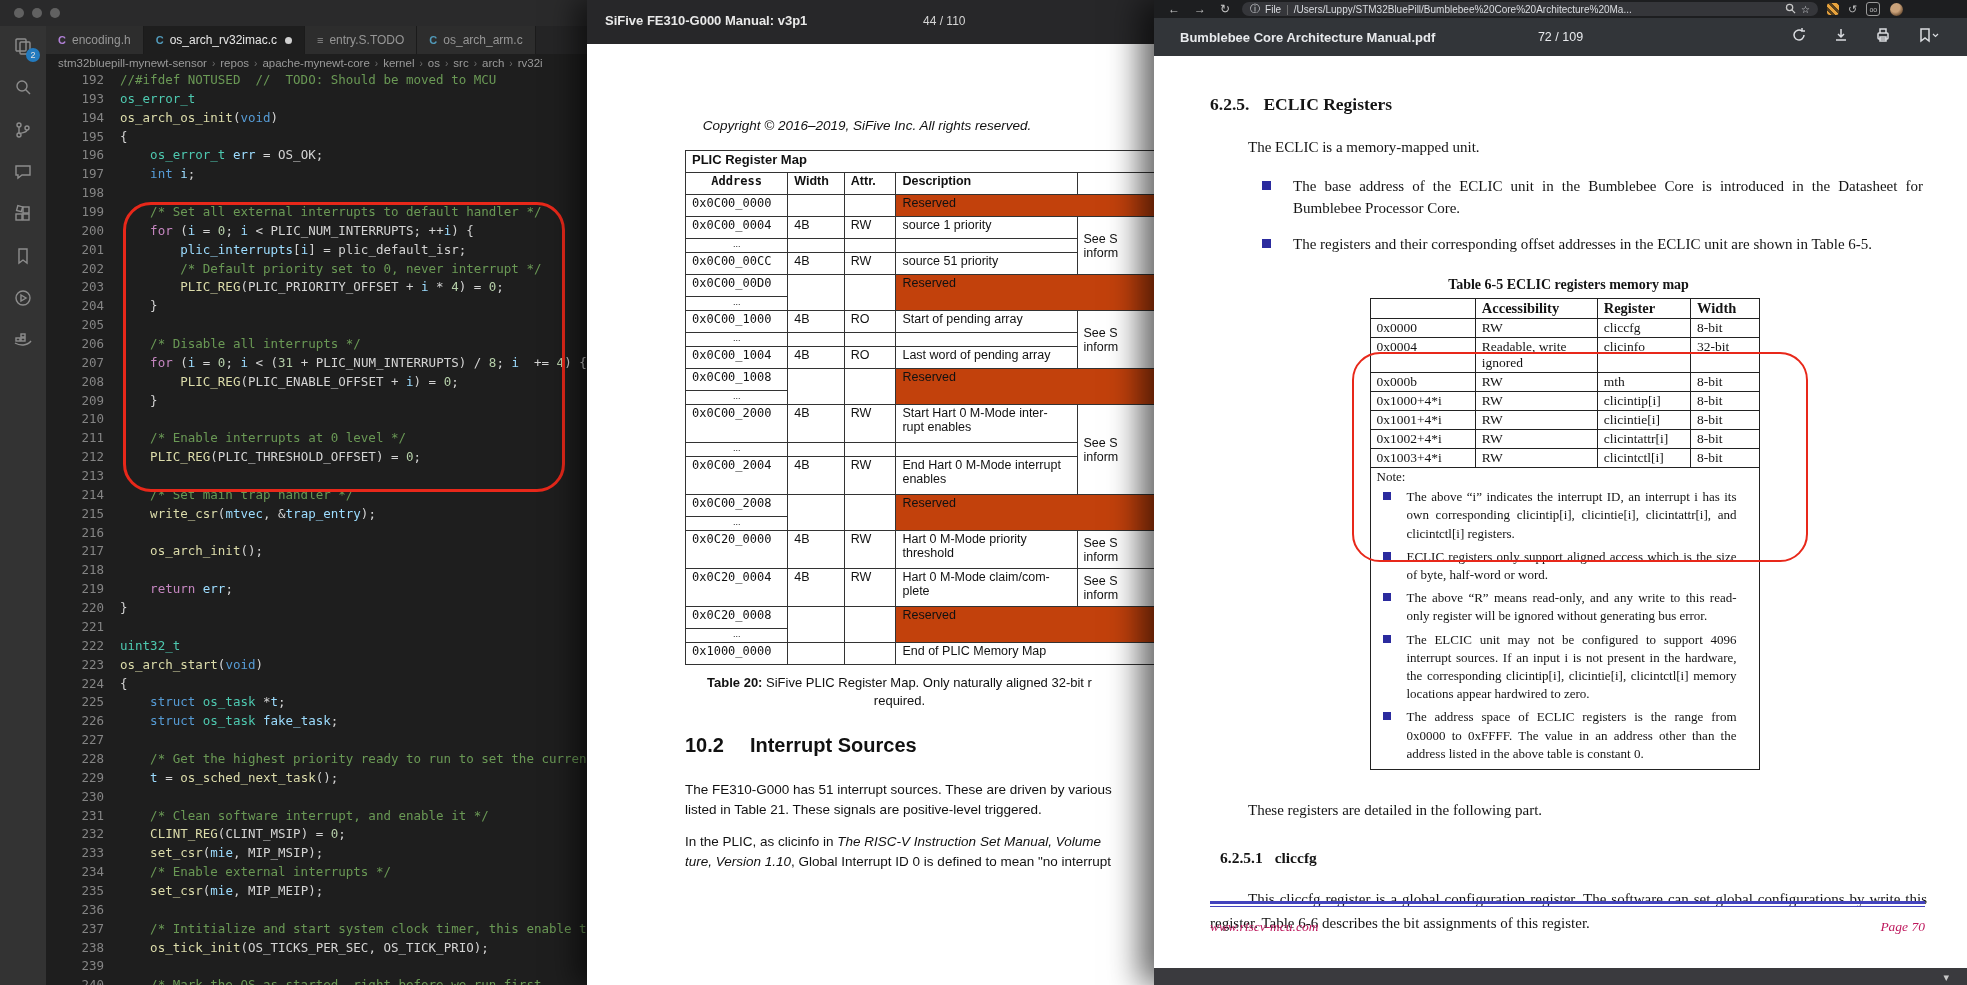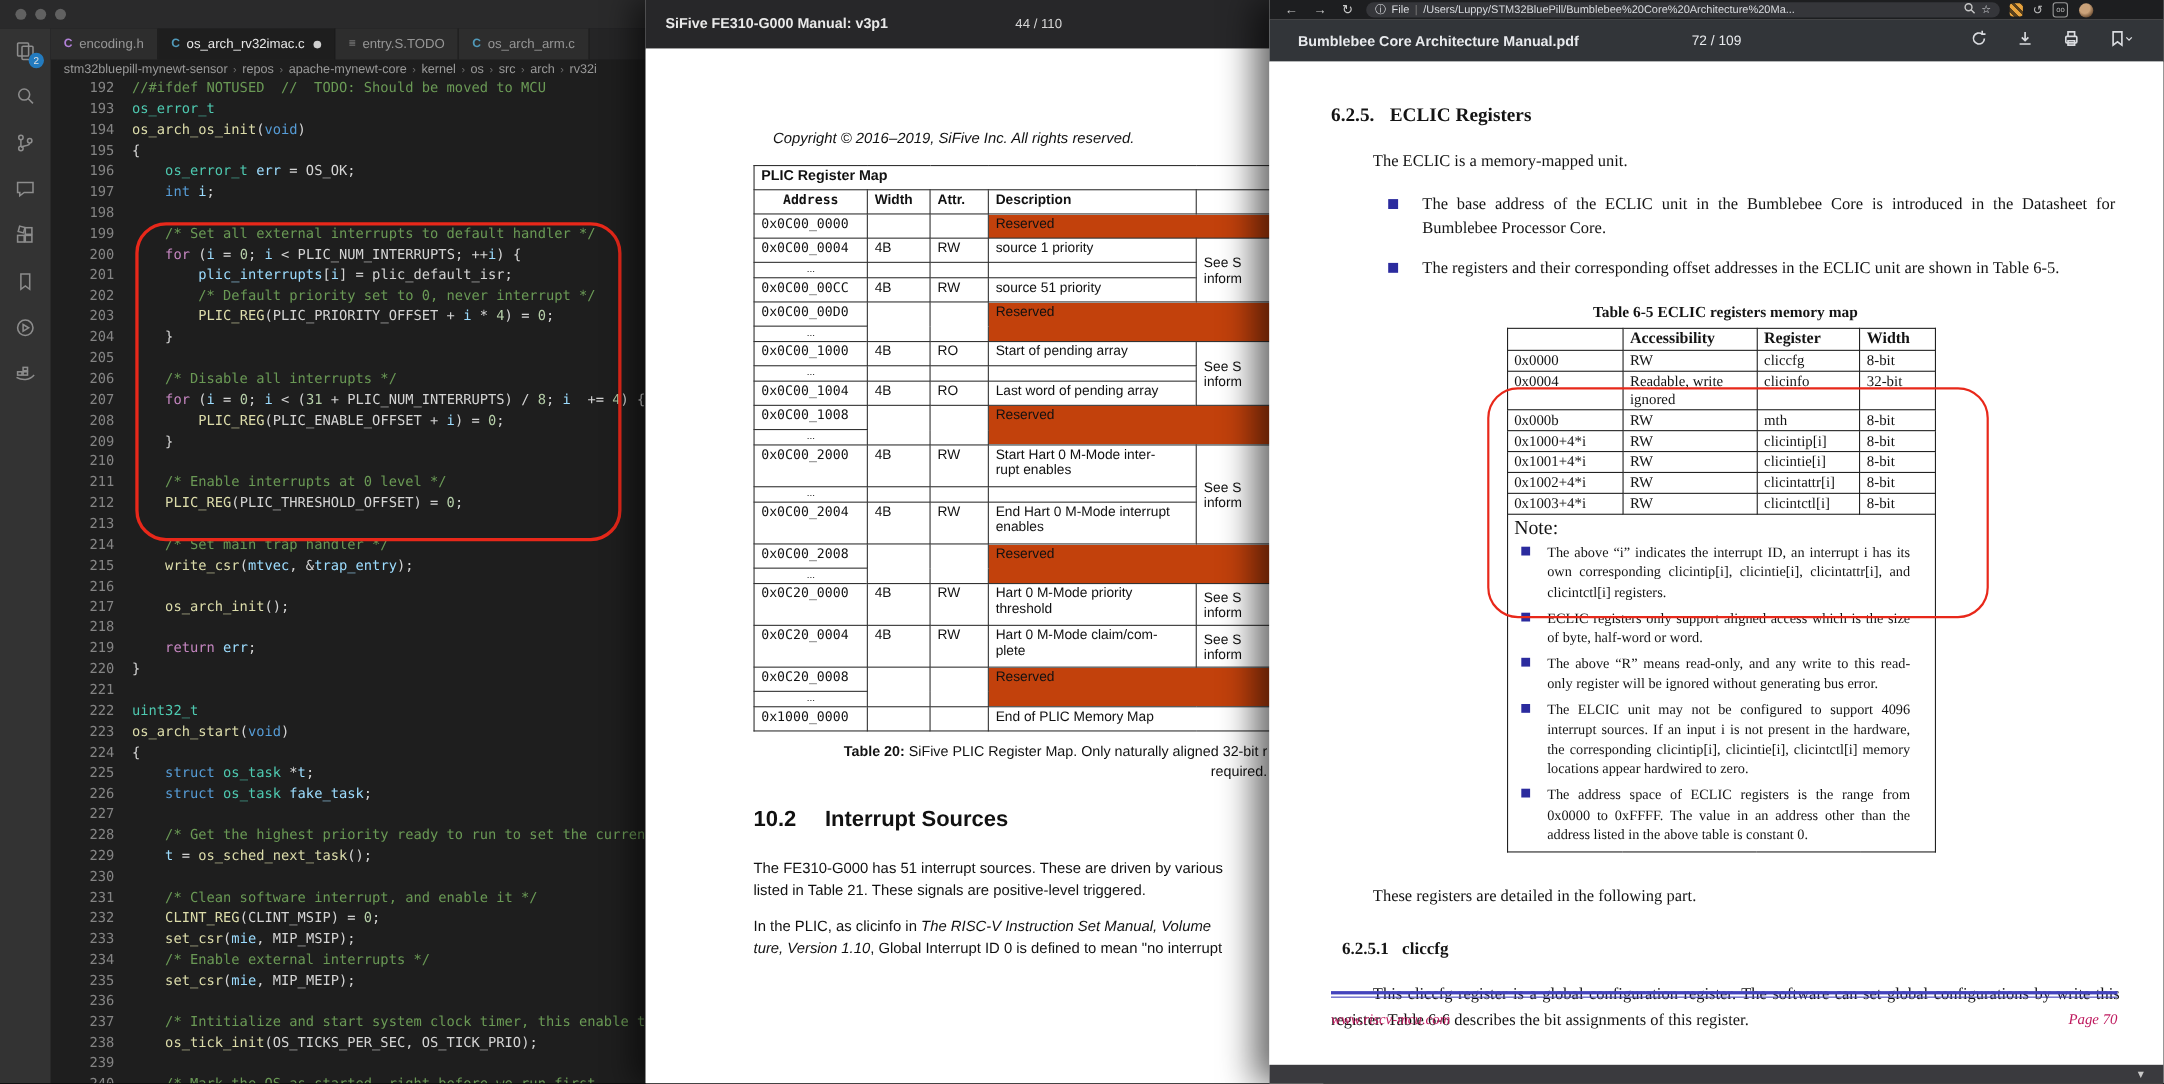--- a/index.html
+++ b/index.html
@@ -21,39 +21,39 @@
   #breadcrumb{position:absolute;left:46px;top:54px;right:0;height:18px;display:flex;align-items:center;font-size:11.5px;color:#9a9a9a;padding-left:12px;gap:5px;white-space:nowrap;overflow:hidden;}
   .bc-sep{color:#6e6e6e;font-size:10px;}
   #code-lines{position:absolute;left:46px;top:72px;right:0;bottom:0;font-family:"DejaVu Sans Mono",monospace;font-size:12.5px;overflow:hidden;}
   .cl{height:18.87px;display:flex;white-space:pre;}
   .ln{width:58px;text-align:right;padding-right:16px;color:#858585;flex:none;}
   .tk-cm{color:#6A9955}.tk-kw{color:#C586C0}.tk-ty{color:#569CD6}.tk-tp{color:#4EC9B0}
   .tk-fn{color:#DCDCAA}.tk-vr{color:#9CDCFE}.tk-nm{color:#B5CEA8}.tk-df{color:#d4d4d4}
   .redbox{position:absolute;border:3px solid #e8281a;border-radius:28px;pointer-events:none;}
   #code-redbox{left:123px;top:202px;width:436px;height:284px;z-index:5;}
   
-  #sifive{position:absolute;left:587px;top:0;width:600px;height:985px;z-index:10;box-shadow:-12px 0 26px rgba(0,0,0,.55);background:#fff;padding-left:16px;}
+  #sifive{position:absolute;left:587px;top:0;width:600px;height:985px;z-index:10;box-shadow:-12px 0 26px rgba(0,0,0,.55);background:#fff;}
   #sf-titlebar{position:absolute;left:0;top:0;right:0;height:44px;background:#272729;border-bottom:1px solid #000;}
   #sf-title{position:absolute;left:18px;top:13px;color:#e9e9e9;font-size:13px;font-weight:bold;}
   #sf-page{position:absolute;left:336px;top:14px;color:#d5d5d5;font-size:12px;}
   #sf-content{position:absolute;left:0;top:44px;right:0;bottom:0;background:#fff;color:#111;}
   #sf-copyright{position:absolute;left:30px;top:74px;width:500px;text-align:center;font-style:italic;font-size:13.5px;}
   #plic-table{position:absolute;left:98px;top:106px;border-collapse:collapse;table-layout:fixed;font-size:12.5px;}
   #plic-table td,#plic-table th{border:1px solid #333;padding:1px 6px;vertical-align:top;white-space:pre-line;overflow:hidden;text-align:left;font-weight:normal;}
   #plic-table .ttl{text-align:left;font-weight:bold;font-size:13px;}
   #plic-table .hdr{font-weight:bold;}
   #plic-table .hdr.mono{font-family:"DejaVu Sans Mono",monospace;text-align:center;}
   #plic-table .mono{font-family:"DejaVu Sans Mono",monospace;font-size:12px;}
   #plic-table .gray{background:#c2410c;}
   #plic-table .ell{text-align:center;font-size:9px;padding:0;}
   #plic-table .note{vertical-align:middle;}
   tr.h1{height:22px}tr.h2{height:38px}tr.he{height:14px}
   #sf-oval1{left:672px;top:209px;width:446px;height:68px;border-width:2.5px;z-index:11;}
   #sf-oval2{left:672px;top:397px;width:446px;height:100px;border-width:2.5px;z-index:11;}
-  #sf-caption{position:absolute;left:60px;top:630px;width:505px;text-align:right;font-size:13px;line-height:1.35;}
+  #sf-caption{position:absolute;left:60px;top:630px;width:505px;text-align:center;font-size:13px;line-height:1.35;}
   #sf-heading{position:absolute;left:98px;top:690px;font-size:20px;font-weight:bold;}
   #sf-heading span{margin-right:26px;}
   .sf-para{position:absolute;left:98px;width:520px;font-size:13.5px;line-height:1.45;}
   #sf-para1{top:736px;}
   #sf-para2{top:788px;}
   
   #chrome{position:absolute;left:1154px;top:0;width:813px;height:985px;z-index:20;box-shadow:-14px 0 30px rgba(0,0,0,.6);background:#fff;}
   #ch-nav{position:absolute;left:0;top:0;right:0;height:18px;background:#1d1e20;display:flex;align-items:center;color:#c7c7c7;}
   .navbtn{font-size:12px;margin-left:14px;line-height:18px;}
   #omnibox{display:flex;align-items:center;margin-left:12px;width:560px;height:14px;background:#35363a;border-radius:7px;font-size:10px;color:#dadce0;padding:0 8px;gap:5px;overflow:hidden;white-space:nowrap;}
@@ -76,21 +76,21 @@
   #d-intro{margin-left:38px;font-size:15px;margin-bottom:20px;}
   .blt{display:flex;margin-left:52px;margin-bottom:14px;gap:22px;}
   .sq{width:9px;height:9px;background:#2b2b9e;margin-top:5px;flex:none;}
   .blt p{margin:0;font-size:15px;line-height:1.45;text-align:justify;width:630px;}
   #eclic-wrap{width:398px;margin:22px auto 0 auto;}
   #eclic-title{text-align:center;font-weight:bold;font-size:14px;margin-bottom:5px;}
   #eclic-table{border-collapse:collapse;width:390px;font-size:13.5px;}
   #eclic-table td,#eclic-table th{border:1px solid #222;padding:1px 6px;text-align:left;vertical-align:top;}
   #eclic-table th{font-weight:bold;font-size:14.5px;}
   #note-cell{padding:1px 8px 6px 8px;}
-  #note-label{font-size:18px;}
+  #note-label{font-size:13px;}
   .nblt{display:flex;gap:16px;margin:3px 0 5px 6px;}
   .nsq{width:8px;height:8px;background:#2b2b9e;margin-top:4px;flex:none;}
   .nblt p{margin:0;font-size:13px;line-height:1.4;text-align:justify;width:330px;}
   #ch-oval{left:198px;top:296px;width:452px;height:206px;border-width:2.5px;}
   #d-after{margin-top:32px;margin-left:38px;font-size:15px;}
   #d-h2{margin-top:30px;margin-left:10px;font-size:15.5px;font-weight:bold;}
   #d-h2 .no{margin-right:12px;}
   #d-cliccfg{margin-top:20px;font-size:15px;line-height:1.6;text-align:justify;text-indent:38px;}
   #ch-footer{position:absolute;left:56px;right:42px;top:845px;}
   #f-rule{height:0;border-top:3px solid #4343bd;border-bottom:1.5px solid #4343bd;padding-top:2px;margin-bottom:12px;}

